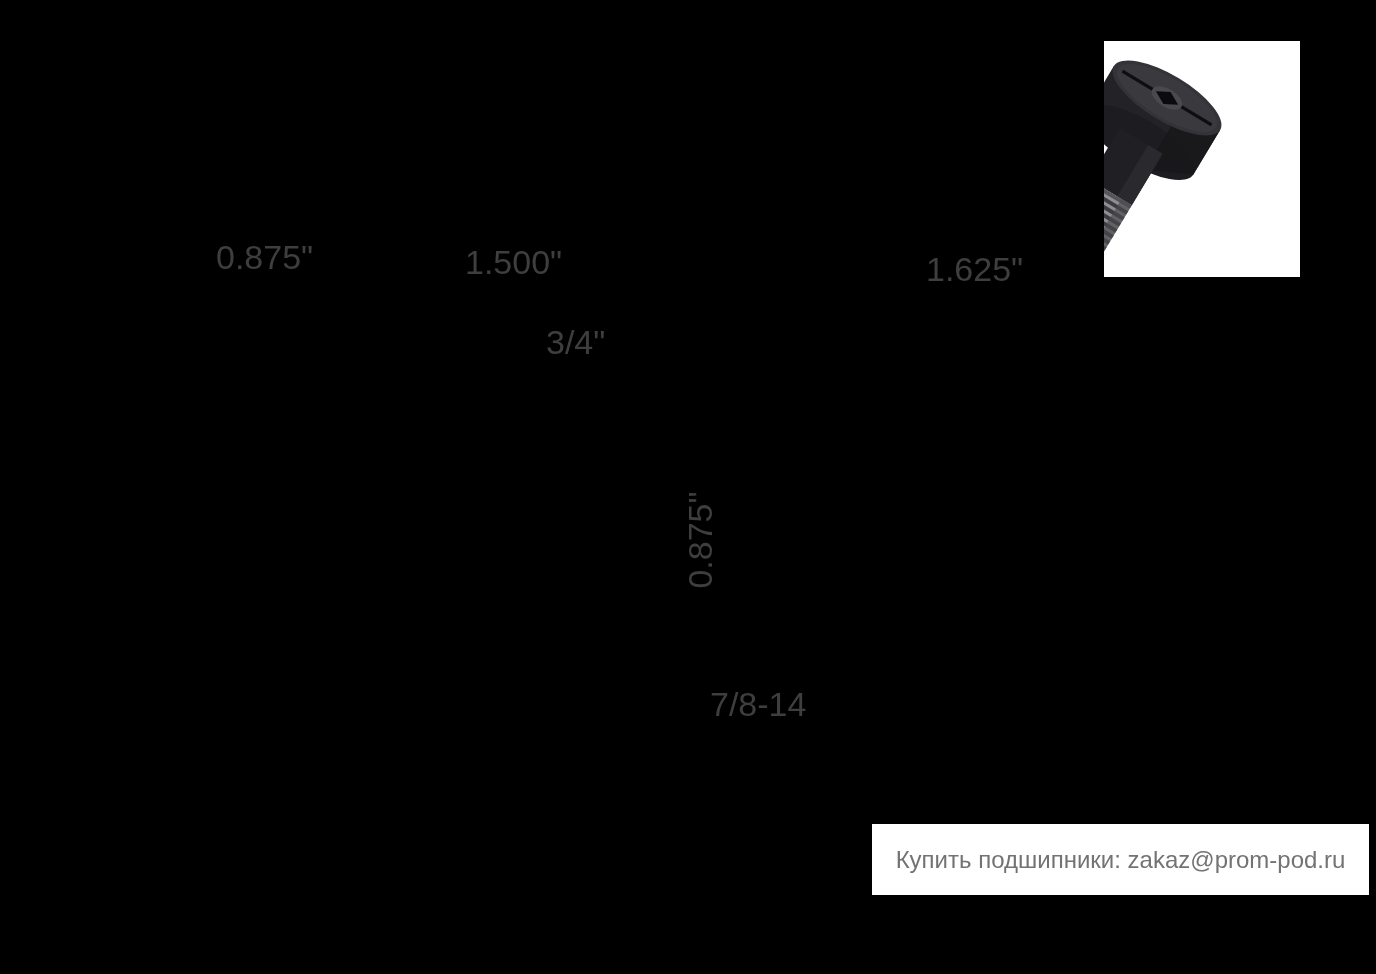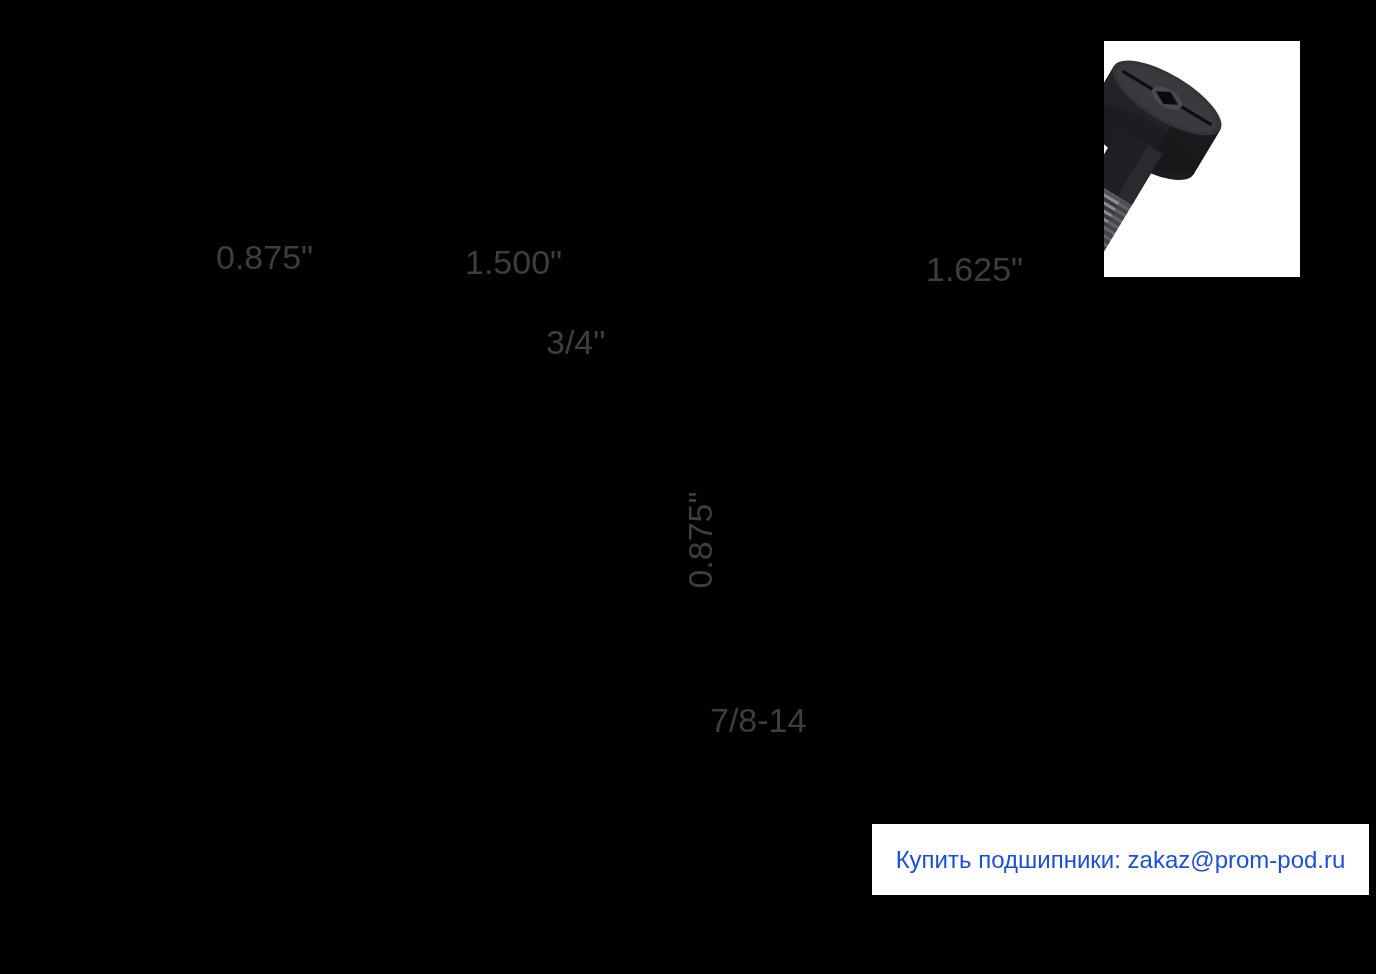--- a/index.html
+++ b/index.html
@@ -50,42 +50,42 @@
     left: 872px;
     top: 824px;
     width: 497px;
     height: 71px;
     background: #ffffff;
     display: flex;
     align-items: center;
     justify-content: center;
   }
   .contact-bar span {
-    color: #1d4ed8;
+    color: #737373;
     font-size: 24px;
     line-height: 1;
     white-space: nowrap;
   }
 </style>
 </head>
 <body>
 
 <div class="canvas">
 
   <div class="dim-label" style="left:216px; top:240px;">0.875"</div>
 
   <div class="dim-label" style="left:465px; top:245px;">1.500"</div>
 
   <div class="dim-label" style="left:926px; top:252px;">1.625"</div>
 
   <div class="dim-label" style="left:546px; top:325px;">3/4"</div>
 
   <div class="dim-label dim-vertical">0.875"</div>
 
-  <div class="dim-label" style="left:710px; top:687px;margin-top:16px;">7/8-14</div>
+  <div class="dim-label" style="left:710px; top:687px;">7/8-14</div>
 
   <div class="photo-box">
     <svg viewBox="0 0 196 236" xmlns="http://www.w3.org/2000/svg">
       <rect x="0" y="0" width="196" height="236" fill="#ffffff"></rect>
       <g transform="translate(63,57) rotate(31)">
 
         <rect x="-62" y="0" width="124" height="52" fill="#232226"></rect>
         <ellipse cx="0" cy="52" rx="62" ry="23" fill="#1d1c20"></ellipse>
 
         <path d="M 18 -21 L 62 0 L 62 52 L 18 73 Z" fill="#17161a" opacity="0.85"></path>

